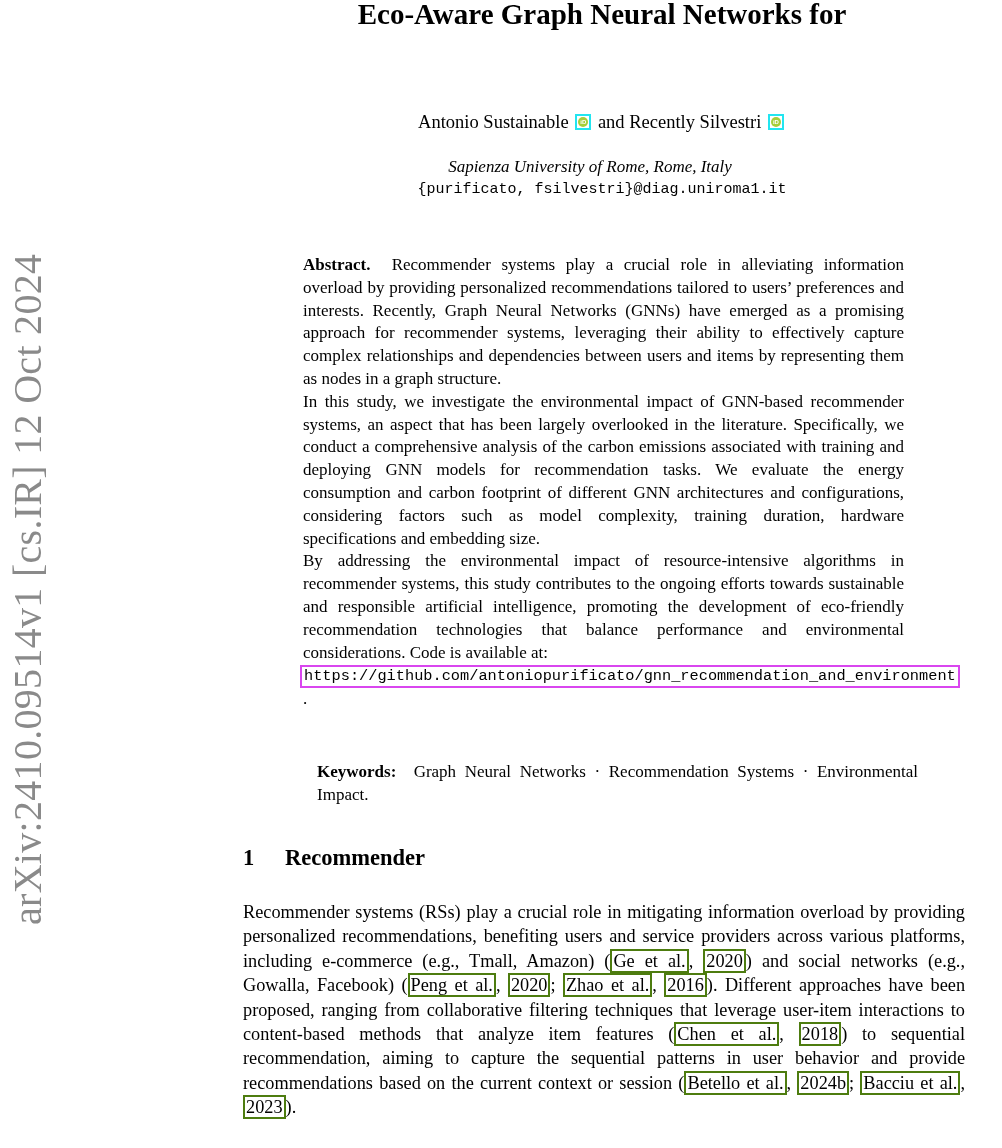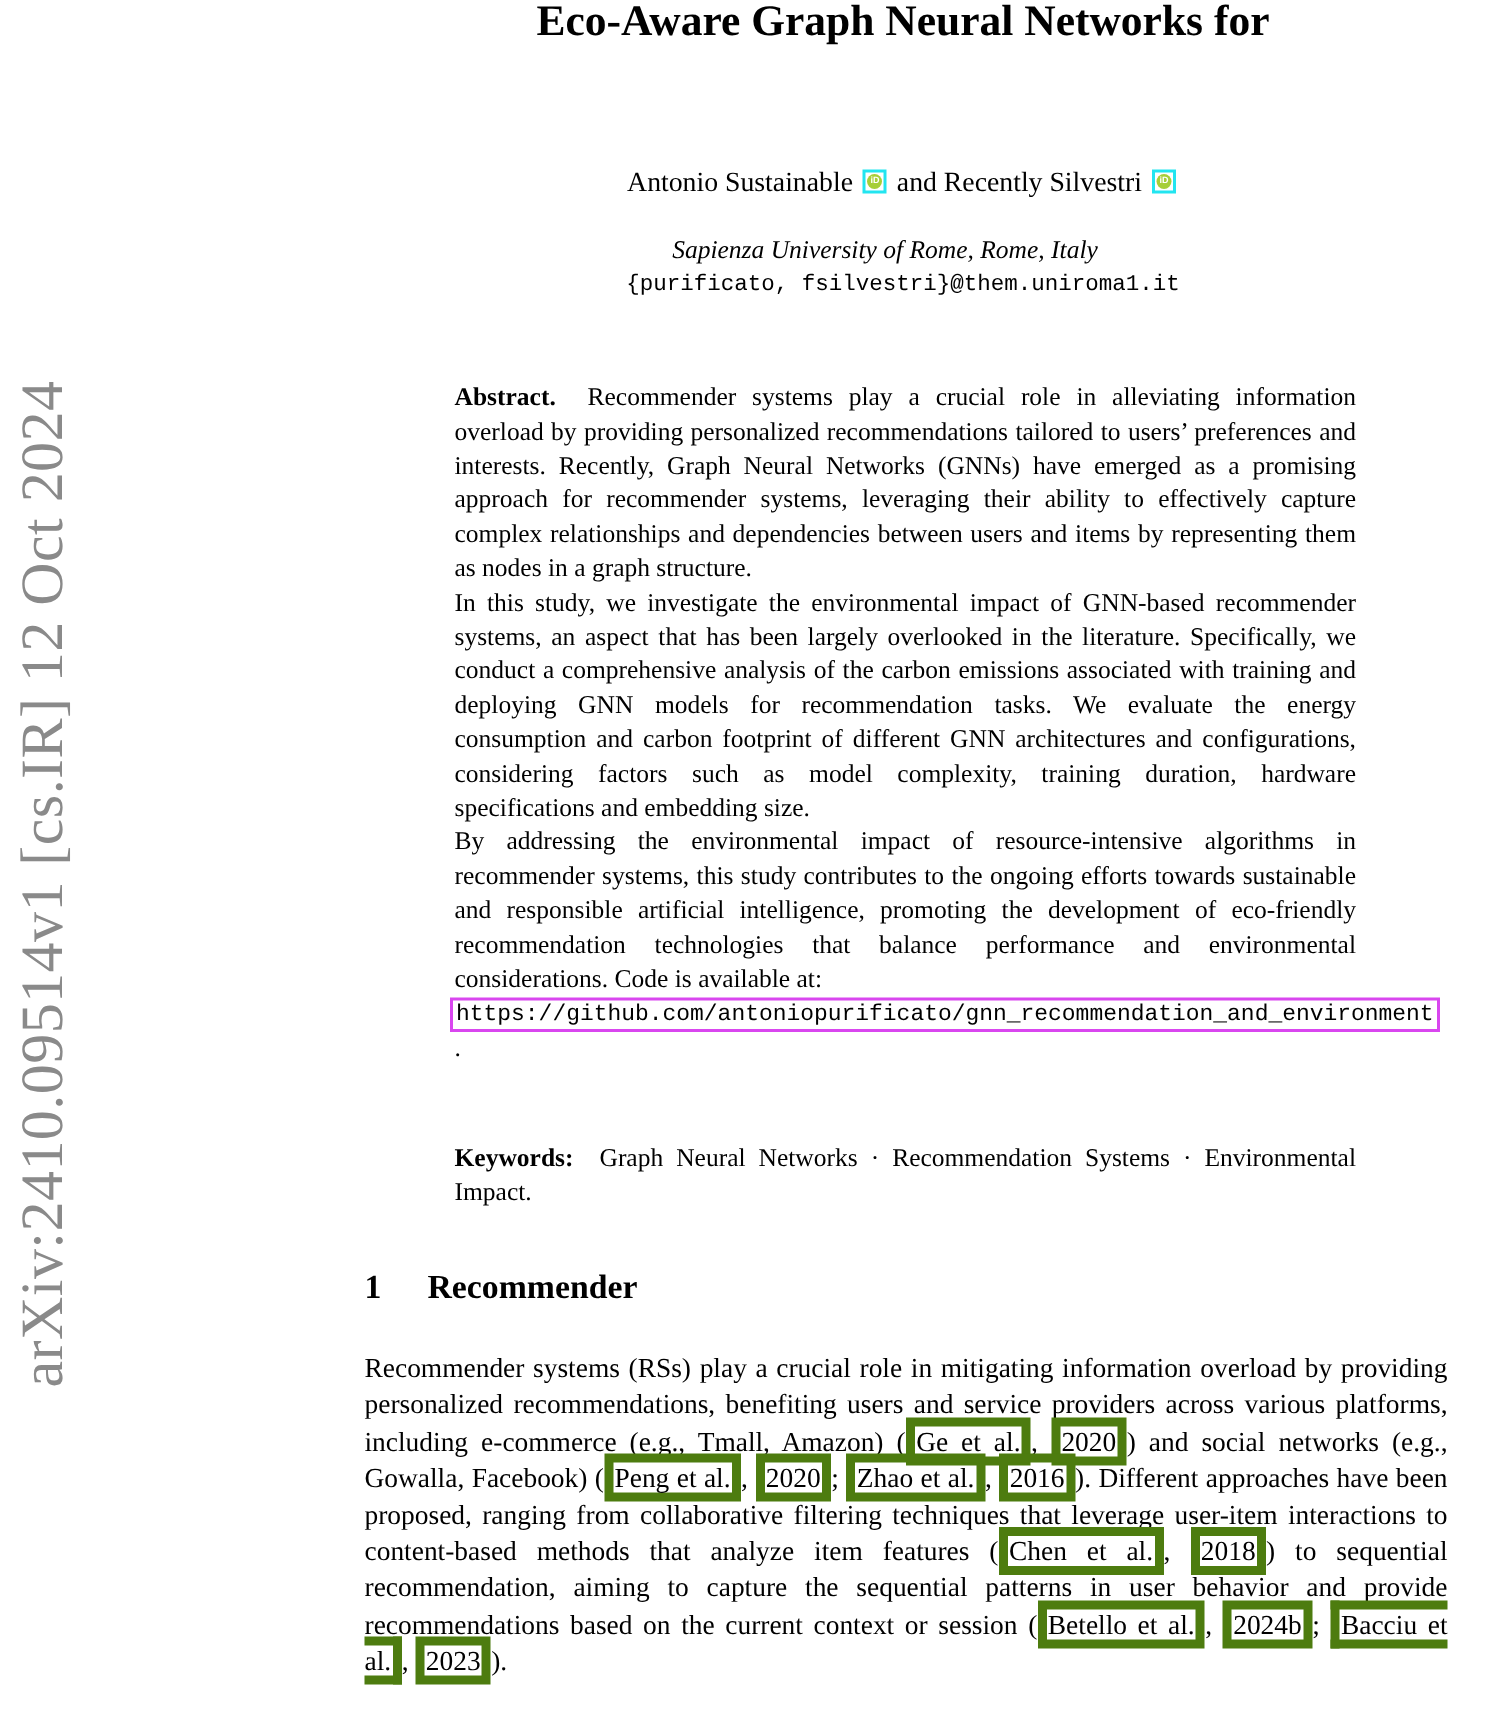--- a/index.html
+++ b/index.html
@@ -15,45 +15,45 @@
   .orcid i { position:absolute; left:1px; top:1px; width:10px; height:10px; border-radius:50%; background:#a6ce39;
              font-style:normal; font-size:6px; line-height:10px; color:#fff; text-align:center; font-family:"Liberation Sans",sans-serif; font-weight:bold; }
   .affil { position:absolute; left:228px; width:724px; top:157px; text-align:center; font-size:17px;font-style:italic; }
   .email { position:absolute; left:240px; width:724px; top:181px; text-align:center;
            font-family:"Liberation Mono","DejaVu Sans Mono",monospace; font-size:15px; }
   .abstract { position:absolute; left:303px; width:601px; top:254px; font-size:17px; line-height:22.8px; text-align:justify; }
   .abstract p { margin:0; }
   .abstract b { font-weight:bold; }
   .url { display:inline-block; font-family:"Liberation Mono","DejaVu Sans Mono",monospace; font-size:15.3px;
          border:2px solid #d946ef; padding:0 2px; margin-left:-3px; white-space:nowrap; line-height:19px; }
-  .keywords { position:absolute; left:303px; width:601px; top:760px; font-size:17px; line-height:23px; text-align:justify; }
+  .keywords { position:absolute; left:317px; width:601px; top:760px; font-size:17px; line-height:23px; text-align:justify; }
   .section { position:absolute; left:243px; top:845px; font-size:22.5px; font-weight:bold; }
   .section .num { display:inline-block; width:42px; }
   .body { position:absolute; left:243px; width:722px; top:900px; font-size:18.3px; line-height:24.4px; text-align:justify; }
-  .cite { border:6px solid #4d7c0f; padding:0 1px; }
+  .cite { border:2px solid #4d7c0f; padding:0 1px; }
 </style>
 </head>
 <body>
 
 <div class="arxiv">arXiv:2410.09514v1  [cs.IR]  12 Oct 2024</div>
 
 <div class="title">
   <div>Eco-Aware Graph Neural Networks for</div>
 </div>
 
 <div class="authors">
   <span>Antonio Sustainable</span>
   <span class="orcid"><i>iD</i></span>
   <span>and</span>
   <span>Recently Silvestri</span>
   <span class="orcid"><i>iD</i></span>
 </div>
 
 <div class="affil">Sapienza University of Rome, Rome, Italy</div>
-<div class="email">{purificato, fsilvestri}@them.uniroma1.it</div>
+<div class="email">{purificato, fsilvestri}@diag.uniroma1.it</div>
 
 <div class="abstract">
   <p><b>Abstract.</b>&nbsp; <span>Recommender systems play a crucial role in alleviating information overload by providing personalized recommendations tailored to users’ preferences and interests. Recently, Graph Neural Networks (GNNs) have emerged as a promising approach for recommender systems, leveraging their ability to effectively capture complex relationships and dependencies between users and items by representing them as nodes in a graph structure.</span></p>
   <p>In this study, we investigate the environmental impact of GNN-based recommender systems, an aspect that has been largely overlooked in the literature. Specifically, we conduct a comprehensive analysis of the carbon emissions associated with training and deploying GNN models for recommendation tasks. We evaluate the energy consumption and carbon footprint of different GNN architectures and configurations, considering factors such as model complexity, training duration, hardware specifications and embedding size.</p>
   <p><span>By addressing the environmental impact of resource-intensive algorithms in recommender systems, this study contributes to the ongoing efforts towards sustainable and responsible artificial intelligence, promoting the development of eco-friendly recommendation technologies that balance performance and environmental considerations. Code is available at:</span><br>
      <a class="url">https://github.com/antoniopurificato/gnn_recommendation_and_environment</a><span>.</span></p>
 </div>
 
 <div class="keywords">
   <b>Keywords:</b>&nbsp; <span>Graph Neural Networks · Recommendation Systems · Environmental Impact.</span>

